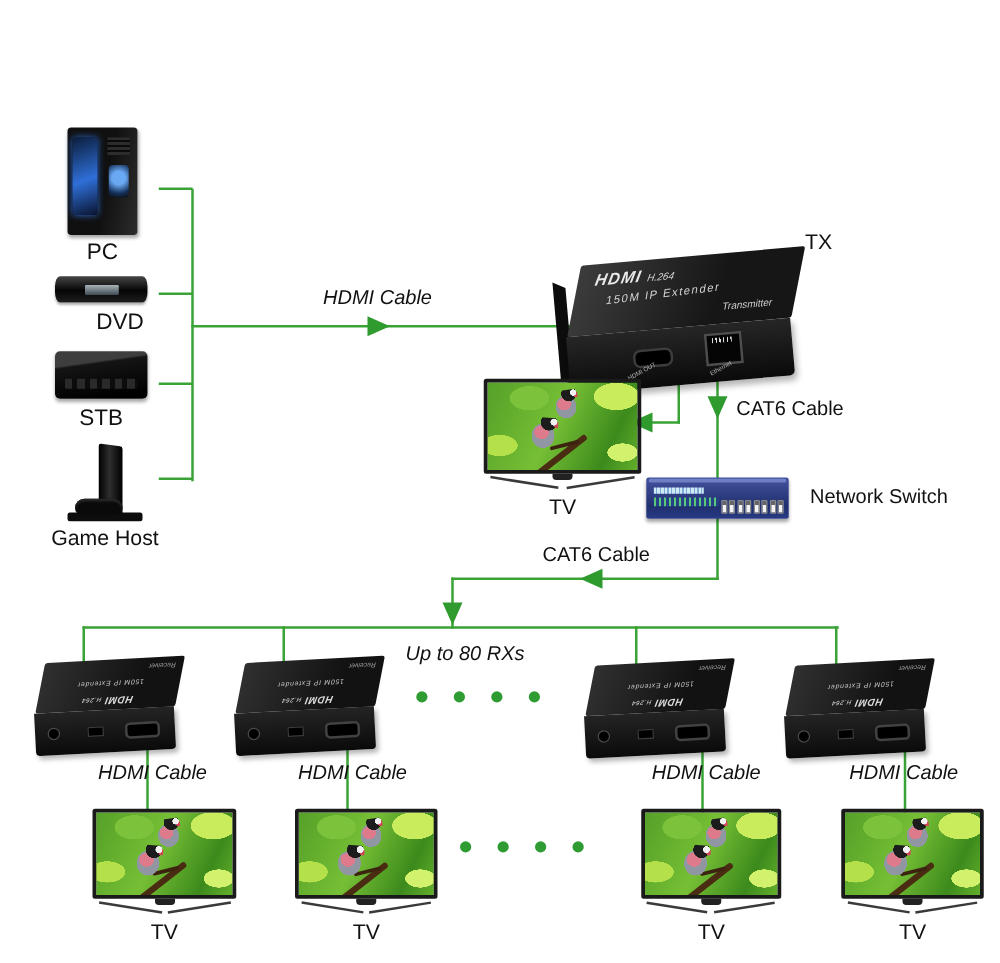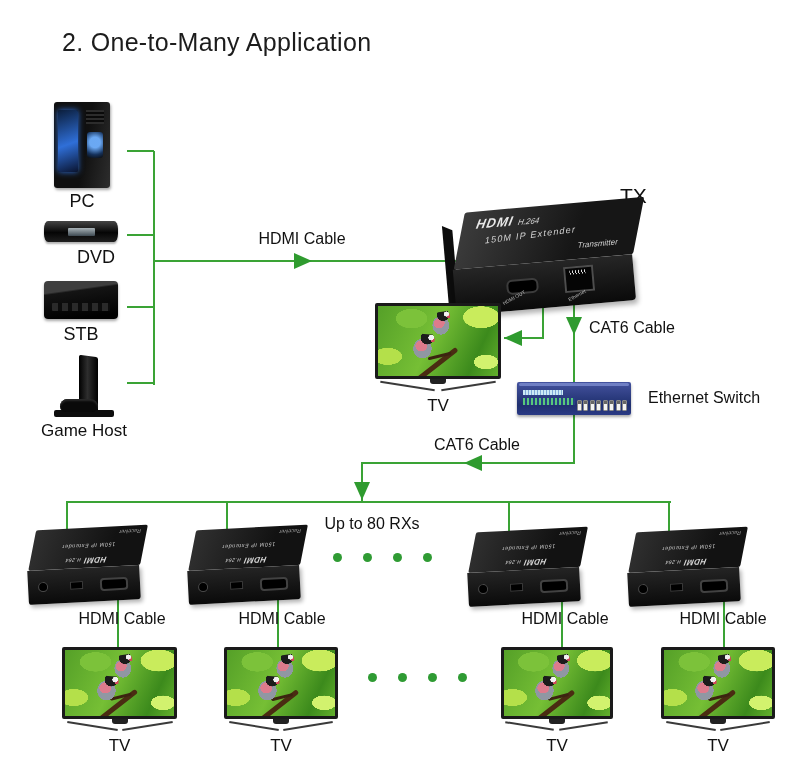--- a/index.html
+++ b/index.html
@@ -9,21 +9,21 @@
   }
   html,body{margin:0;padding:0;background:#fff;}
   #stage{
     position:relative;width:800px;height:770px;background:#fff;overflow:hidden;
     font-family:"Liberation Sans", sans-serif;color:var(--ink);
   }
   .abs{position:absolute;}
   
   #title{left:62px;top:28px;font-size:25px;letter-spacing:.3px;color:#1c1c1c;}
   .lbl{position:absolute;font-size:16px;color:#111;white-space:nowrap;}
-  .lbl.c{text-align:center;}
+  .lbl.c{text-align:center;font-style:italic;}
   .dev-lbl{position:absolute;font-size:18px;color:#111;text-align:center;white-space:nowrap;}
   
   .ln{position:absolute;background:var(--green);}
   .ar{position:absolute;width:0;height:0;}
   .ar.r{border-top:8px solid transparent;border-bottom:8px solid transparent;border-left:18px solid var(--agreen);}
   .ar.l{border-top:8px solid transparent;border-bottom:8px solid transparent;border-right:18px solid var(--agreen);}
   .ar.d{border-left:8px solid transparent;border-right:8px solid transparent;border-top:18px solid var(--agreen);}
   .dot{position:absolute;width:9px;height:9px;border-radius:50%;background:#2f9b33;}
   
   .pc{left:54px;top:102px;width:56px;height:86px;background:linear-gradient(100deg,#101010 55%,#2d2d2d);border-radius:3px;box-shadow:1px 2px 3px rgba(0,0,0,.35);}
@@ -64,21 +64,21 @@
   .rx-front .p-ir{position:absolute;left:42px;top:13px;width:11px;height:6px;background:#000;border:1px solid #3c3c3c;}
   .rx-front .p-hdmi{position:absolute;left:72px;top:11px;width:24px;height:9px;background:#000;border:2px solid #424242;border-radius:4px;}
   
   .sw{left:517px;top:382px;width:114px;height:33px;background:linear-gradient(#44539f,#1f2f6e 70%,#2a3a85);border-radius:2px;box-shadow:0 2px 3px rgba(0,0,0,.35);}
   .sw::before{content:"";position:absolute;left:2px;top:1px;right:2px;height:3px;background:#6f7fc4;border-radius:2px;}
   .sw-led{position:absolute;left:6px;top:8px;width:40px;height:5px;background:repeating-linear-gradient(90deg,#cdeaf5 0 2px,#7fa8d8 2px 3px);}
   .sw-txt{position:absolute;left:6px;top:16px;width:52px;height:7px;background:repeating-linear-gradient(90deg,#58c87a 0 2px,#274086 2px 4px);}
   .sw-ports{position:absolute;left:60px;right:4px;bottom:4px;height:11px;display:flex;gap:1.5px;}
   .sw-ports i{flex:1;background:linear-gradient(#666 0 30%,#f3f3f3 30%);border:1px solid #8a8a8a;border-radius:1px;}
   
-  .tv{position:absolute;}
+  .tv{position:absolute;margin-left:12px;}
   .screen{border:3px solid #1a1a1a;border-radius:2px;position:relative;overflow:hidden;
     background:
       radial-gradient(ellipse 30px 18px at 86% 16%, #c9ec5c 0 60%, rgba(0,0,0,0) 61%),
       radial-gradient(ellipse 24px 14px at 8% 72%, #b4e04a 0 60%, rgba(0,0,0,0) 61%),
       radial-gradient(ellipse 20px 12px at 90% 80%, #d2f26e 0 60%, rgba(0,0,0,0) 61%),
       radial-gradient(ellipse 26px 16px at 28% 18%, #7cc23a 0 60%, rgba(0,0,0,0) 61%),
       linear-gradient(115deg,#55a028,#76bf35 45%,#3c8a1c 80%,#63b02c);}
   .branch{position:absolute;left:16%;bottom:6%;width:56%;height:5px;background:#4a2c12;transform:rotate(-38deg);border-radius:3px;}
   .branch::after{content:"";position:absolute;left:55%;top:-4px;width:36%;height:3px;background:#3c2410;transform:rotate(24deg);border-radius:2px;}
   .bird{position:absolute;width:20px;height:24px;transform:rotate(-8deg);
@@ -95,21 +95,20 @@
   .stand .legL,.stand .legR{position:absolute;top:6px;width:44%;height:2px;background:#3a3a3a;}
   .stand .legL{left:4%;transform:rotate(9deg);}
   .stand .legR{right:4%;transform:rotate(-9deg);}
   .tv-label{text-align:center;font-size:17px;color:#111;margin-top:2px;}
 </style>
 </head>
 <body>
 
 <div id="stage">
 
-  <div class="abs" id="title">2. One-to-Many Application</div>
 
   <div class="ln" style="left:153px;top:151px;width:2px;height:234px;"></div>
   <div class="ln" style="left:127px;top:150px;width:27px;height:2px;"></div>
   <div class="ln" style="left:127px;top:234px;width:27px;height:2px;"></div>
   <div class="ln" style="left:127px;top:306px;width:27px;height:2px;"></div>
   <div class="ln" style="left:127px;top:382px;width:27px;height:2px;"></div>
   <div class="ln" style="left:153px;top:260px;width:303px;height:2px;"></div>
   <div class="ar r" style="left:294px;top:253px;"></div>
 
   <div class="ln" style="left:542px;top:303px;width:2px;height:36px;"></div>
@@ -155,24 +154,24 @@
 
   <div class="abs ps4">
     <i class="ps4-body"></i>
     <i class="ps4-base"></i>
     <i class="ps4-pad"></i>
   </div>
   <div class="dev-lbl" style="left:32px;top:421px;width:104px;font-size:17px;">Game Host</div>
 
   <div class="lbl c" style="left:240px;top:230px;width:124px;">HDMI Cable</div>
   <div class="lbl" style="left:589px;top:319px;">CAT6 Cable</div>
-  <div class="lbl" style="left:648px;top:389px;">Ethernet Switch</div>
+  <div class="lbl" style="left:648px;top:389px;">Network Switch</div>
   <div class="lbl" style="left:434px;top:436px;">CAT6 Cable</div>
   <div class="lbl c" style="left:316px;top:515px;width:112px;">Up to 80 RXs</div>
-  <div class="lbl" style="left:620px;top:184px;font-size:21px;">TX</div>
+  <div class="lbl" style="left:644px;top:184px;font-size:17px;">TX</div>
 
   <div class="lbl c" style="left:64px;top:610px;width:116px;">HDMI Cable</div>
   <div class="lbl c" style="left:224px;top:610px;width:116px;">HDMI Cable</div>
   <div class="lbl c" style="left:507px;top:610px;width:116px;">HDMI Cable</div>
   <div class="lbl c" style="left:665px;top:610px;width:116px;">HDMI Cable</div>
 
   <div class="abs tx">
     <div class="tx-top">
       <div class="tx-brand"><span>HDMI</span><span class="codec">H.264</span></div>
       <div class="tx-model">150M IP Extender</div>

